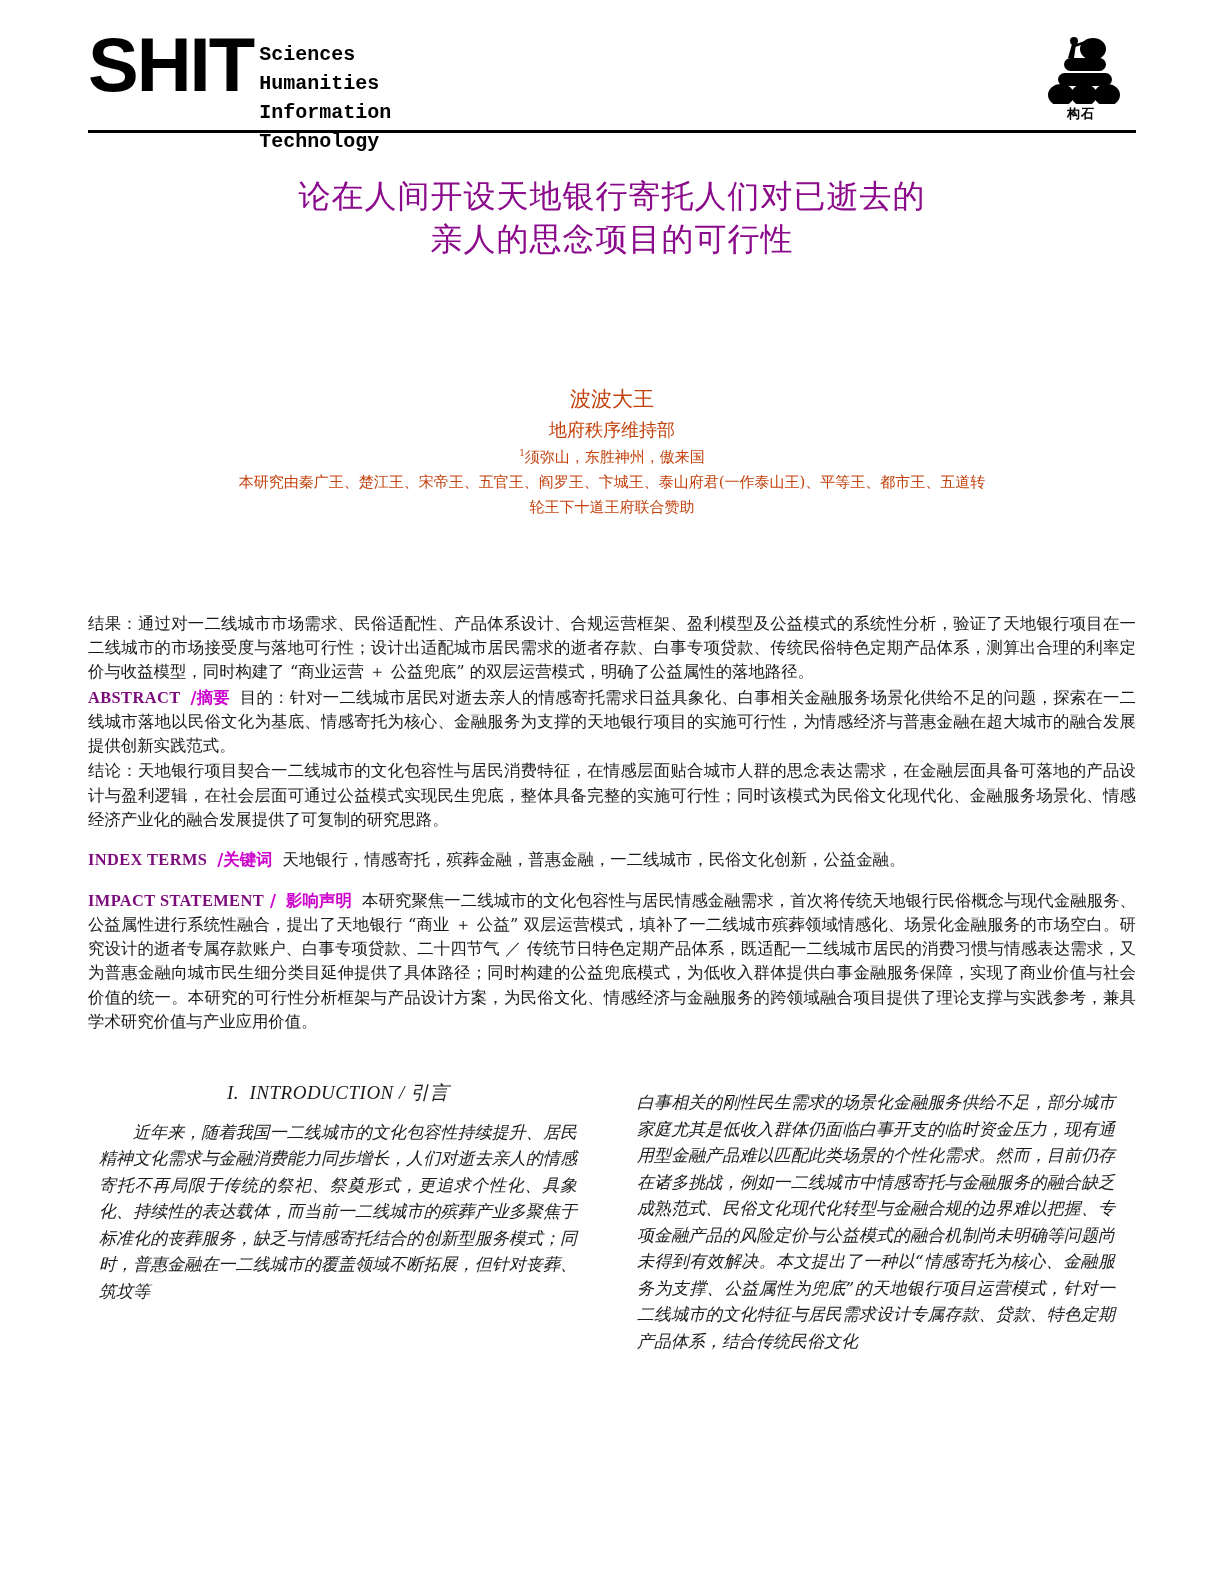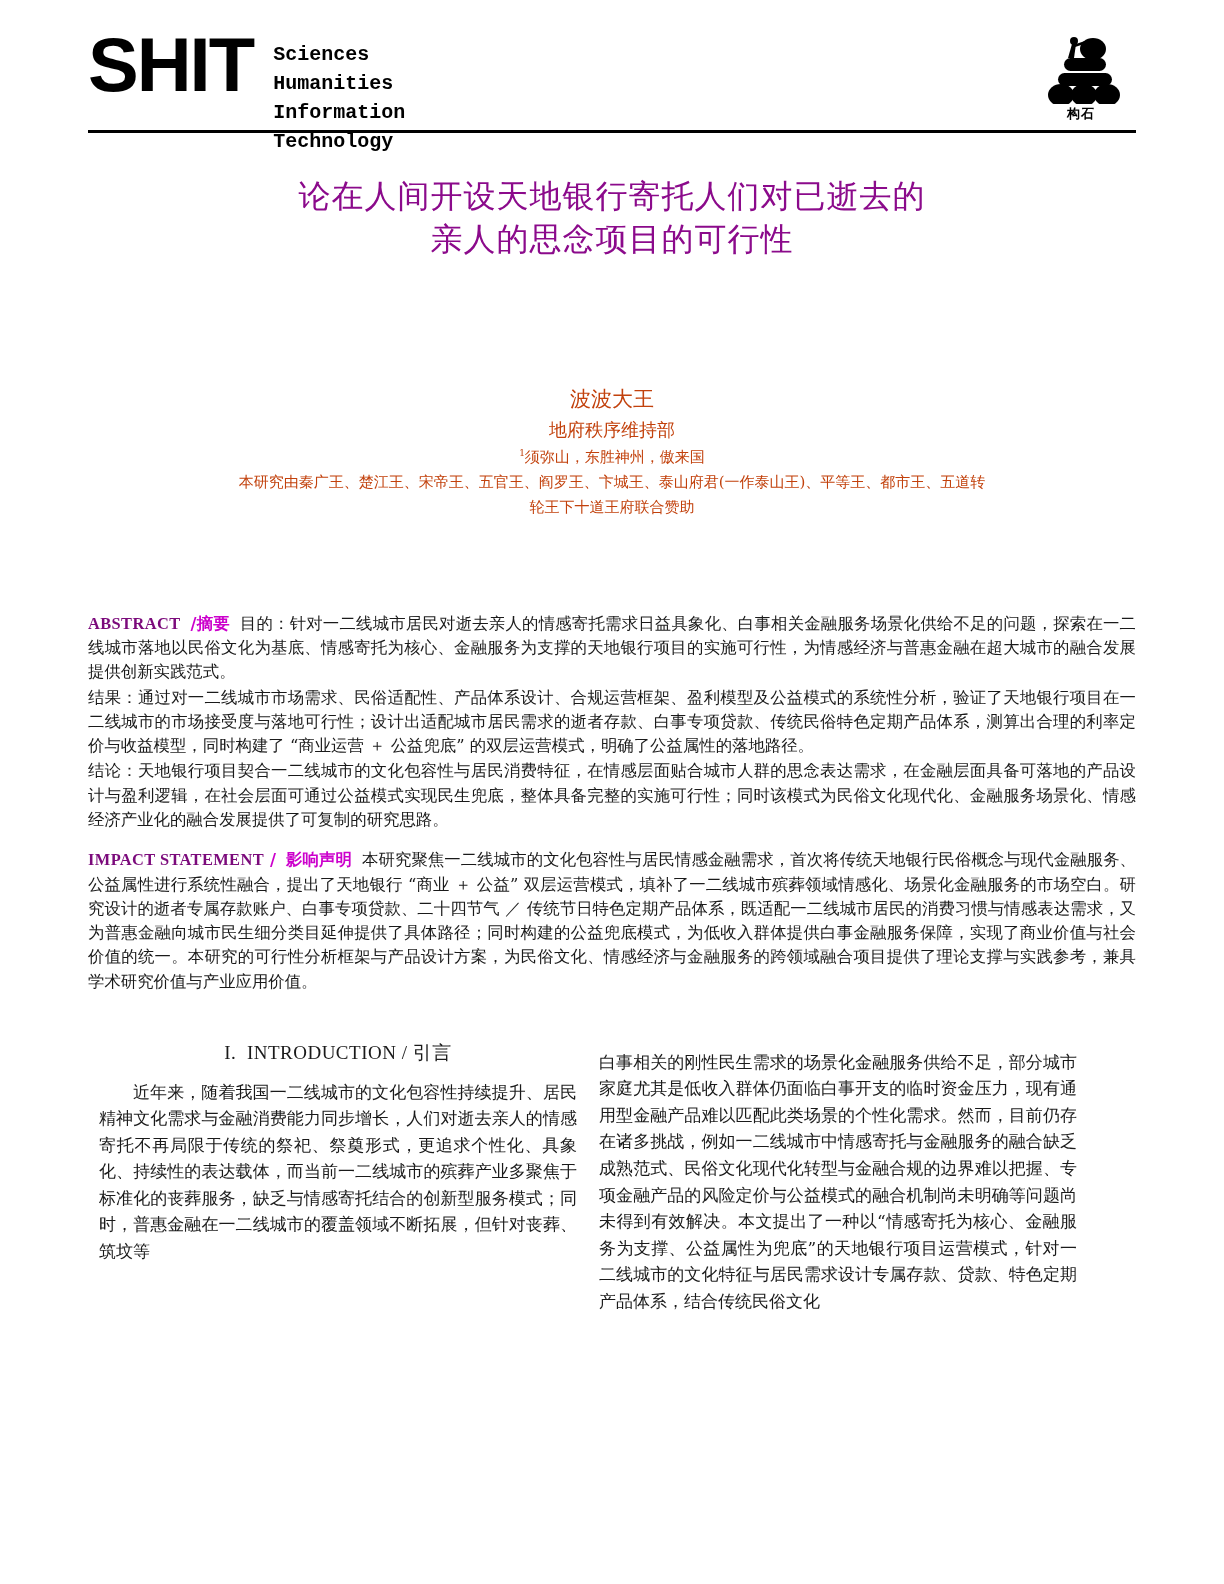--- a/index.html
+++ b/index.html
@@ -30,21 +30,21 @@
   .masthead {
     display: flex;
     align-items: flex-start;
     justify-content: space-between;
     padding-top: 30px;
     height: 100px;
   }
   .brand {
     display: flex;
     align-items: flex-start;
-    gap: 20px;
+    gap: 6px;
   }
   .brand-mark {
     font-family: "Liberation Sans", "DejaVu Sans", sans-serif;
     font-weight: 700;
     font-size: 76px;
     line-height: 0.92;
     letter-spacing: -2px;
     color: #000000;
   }
   .brand-words {
@@ -128,20 +128,22 @@
   }
   .lead-sep { color: #cc00cc; font-weight: 700; }
   .lead-cn { color: #cc00cc; font-weight: 700; }
   .gap-sm { padding-right: 10px; }
   .section-gap { margin-top: 16px !important; }
 
   
   .cols {
     margin-top: 44px;
     display: flex;
+    gap: 38px;
+    font-style: italic;
   }
   .col {
     width: 500px;
     font-family: "DejaVu Serif", "Liberation Serif", serif;
     font-size: 17px;
     line-height: 1.56;
     text-align: justify;
     color: #1a1a1a;
   }
   .col p { margin: 11px; }
@@ -199,26 +201,27 @@
   <div class="authors">
     <div class="author-name">波波大王</div>
     <div class="author-affil">地府秩序维持部</div>
     <div class="author-address"><sup>1</sup><span>须弥山，东胜神州，傲来国</span></div>
     <div class="author-funding">本研究由秦广王、楚江王、宋帝王、五官王、阎罗王、卞城王、泰山府君(一作泰山王)、平等王、都市王、五道转</div>
     <div class="author-funding">轮王下十道王府联合赞助</div>
   </div>
 
   <div class="abs-block">
 
+    <p>结果：通过对一二线城市市场需求、民俗适配性、产品体系设计、合规运营框架、盈利模型及公益模式的系统性分析，验证了天地银行项目在一二线城市的市场接受度与落地可行性；设计出适配城市居民需求的逝者存款、白事专项贷款、传统民俗特色定期产品体系，测算出合理的利率定价与收益模型，同时构建了 “商业运营 ＋ 公益兜底” 的双层运营模式，明确了公益属性的落地路径。</p>
+
     <p><span class="lead-en gap-sm">ABSTRACT</span><span class="lead-sep">/</span><span class="lead-cn gap-sm">摘要</span><span>目的：针对一二线城市居民对逝去亲人的情感寄托需求日益具象化、白事相关金融服务场景化供给不足的问题，探索在一二线城市落地以民俗文化为基底、情感寄托为核心、金融服务为支撑的天地银行项目的实施可行性，为情感经济与普惠金融在超大城市的融合发展提供创新实践范式。</span></p>
 
-    <p>结果：通过对一二线城市市场需求、民俗适配性、产品体系设计、合规运营框架、盈利模型及公益模式的系统性分析，验证了天地银行项目在一二线城市的市场接受度与落地可行性；设计出适配城市居民需求的逝者存款、白事专项贷款、传统民俗特色定期产品体系，测算出合理的利率定价与收益模型，同时构建了 “商业运营 ＋ 公益兜底” 的双层运营模式，明确了公益属性的落地路径。</p>
-
     <p>结论：天地银行项目契合一二线城市的文化包容性与居民消费特征，在情感层面贴合城市人群的思念表达需求，在金融层面具备可落地的产品设计与盈利逻辑，在社会层面可通过公益模式实现民生兜底，整体具备完整的实施可行性；同时该模式为民俗文化现代化、金融服务场景化、情感经济产业化的融合发展提供了可复制的研究思路。</p>
 
+    <p class="section-gap"><span class="lead-en gap-sm">INDEX TERMS</span><span class="lead-sep">/</span><span class="lead-cn gap-sm">关键词</span><span>天地银行，情感寄托，殡葬金融，普惠金融，一二线城市，民俗文化创新，公益金融。</span></p>
 
     <p class="section-gap"><span class="lead-en">IMPACT STATEMENT</span><span class="lead-sep gap-sm" style="padding-left:6px">/</span><span class="lead-cn gap-sm">影响声明</span><span>本研究聚焦一二线城市的文化包容性与居民情感金融需求，首次将传统天地银行民俗概念与现代金融服务、公益属性进行系统性融合，提出了天地银行 “商业 ＋ 公益” 双层运营模式，填补了一二线城市殡葬领域情感化、场景化金融服务的市场空白。研究设计的逝者专属存款账户、白事专项贷款、二十四节气 ／ 传统节日特色定期产品体系，既适配一二线城市居民的消费习惯与情感表达需求，又为普惠金融向城市民生细分类目延伸提供了具体路径；同时构建的公益兜底模式，为低收入群体提供白事金融服务保障，实现了商业价值与社会价值的统一。本研究的可行性分析框架与产品设计方案，为民俗文化、情感经济与金融服务的跨领域融合项目提供了理论支撑与实践参考，兼具学术研究价值与产业应用价值。</span></p>
 
   </div>
 
   <div class="cols">
 
     <div class="col">
       <div class="sec-head">
         <span>I.</span>&nbsp;&nbsp;<span>INTRODUCTION</span>&nbsp;<span>/</span>&nbsp;<span>引言</span>

